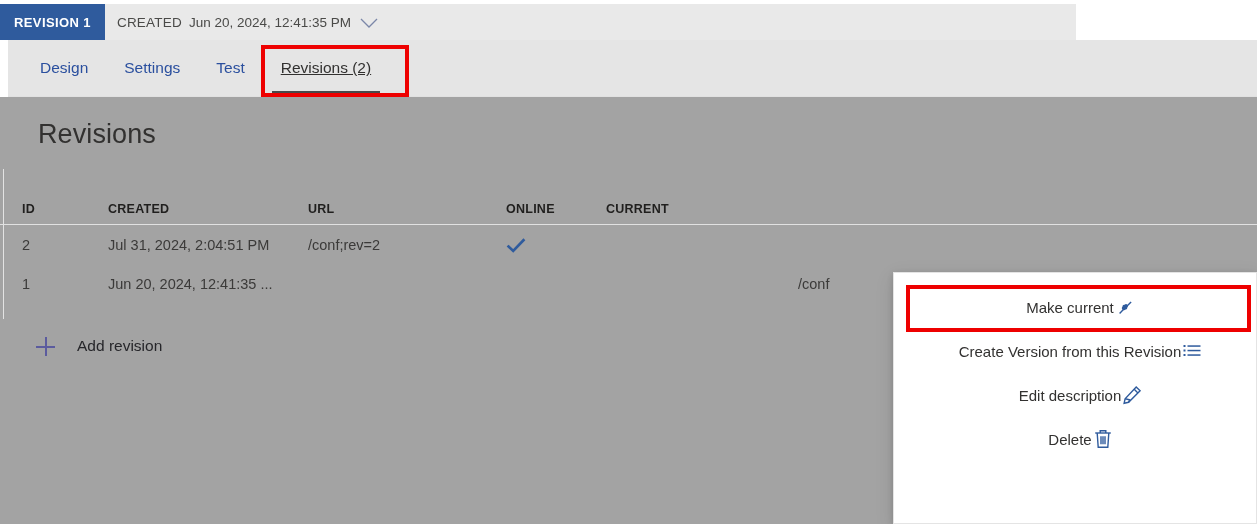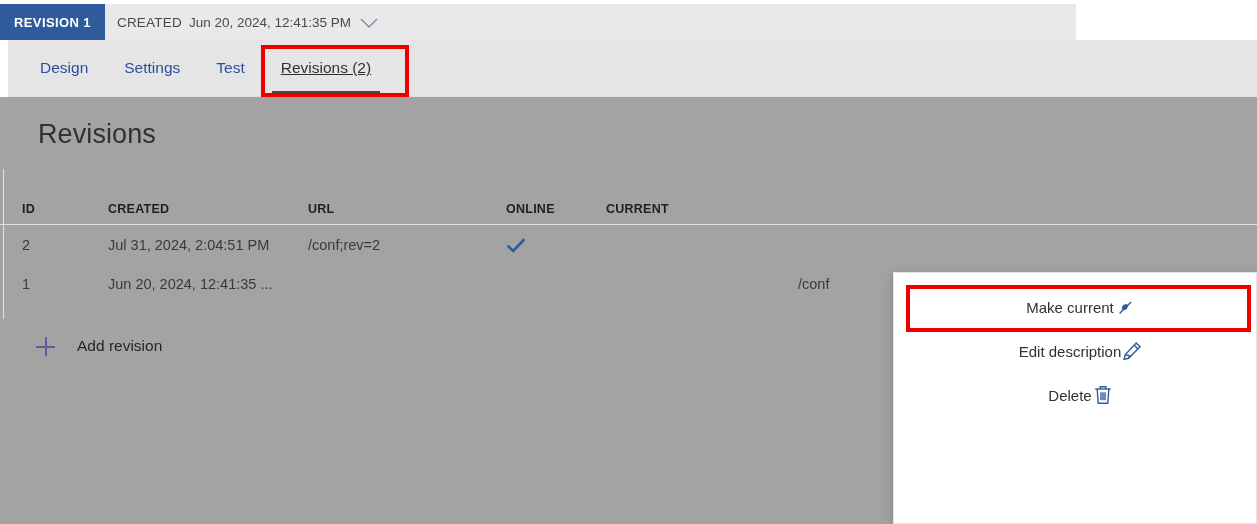--- a/index.html
+++ b/index.html
@@ -345,20 +345,35 @@
           <path d="M5.1 16.9 L9.4 12.6 L10.4 13.6 L6.1 17.9 Z"></path>
         </g>
         <g fill="none" stroke="#2f5b9d" stroke-width="1.7">
           <path d="M9.0 9.3 L12.7 13.0"></path>
         </g>
         <ellipse cx="10.9" cy="11.1" rx="3.5" ry="2.2" transform="rotate(-45 10.9 11.1)" fill="#2f5b9d"></ellipse>
       </svg>
     </span>
   </div>
 
+  <div class="ctx-item">
+    <span>Create Version from this Revision</span>
+    <span class="ic">
+      <svg width="22" height="22" viewBox="0 0 22 22">
+        <g fill="#2f5b9d">
+          <rect x="2.5" y="5" width="2" height="2"></rect>
+          <rect x="2.5" y="9.5" width="2" height="2"></rect>
+          <rect x="2.5" y="14" width="2" height="2"></rect>
+          <rect x="6.5" y="5.3" width="13" height="1.5"></rect>
+          <rect x="6.5" y="9.8" width="13" height="1.5"></rect>
+          <rect x="6.5" y="14.3" width="13" height="1.5"></rect>
+        </g>
+      </svg>
+    </span>
+  </div>
 
 
   <div class="ctx-item">
     <span>Edit description</span>
     <span class="ic">
       <svg width="22" height="22" viewBox="0 0 22 22">
         <g fill="none" stroke="#2f5b9d" stroke-width="1.4">
           <path d="M15.2 2.9 L19.1 6.8 L7.6 18.3 L3.1 19.3 L4.1 14.8 Z"></path>
           <path d="M4.1 14.8 L8.6 15.8 L7.6 18.3"></path>
           <path d="M13.0 5.1 L16.9 9.0"></path>

